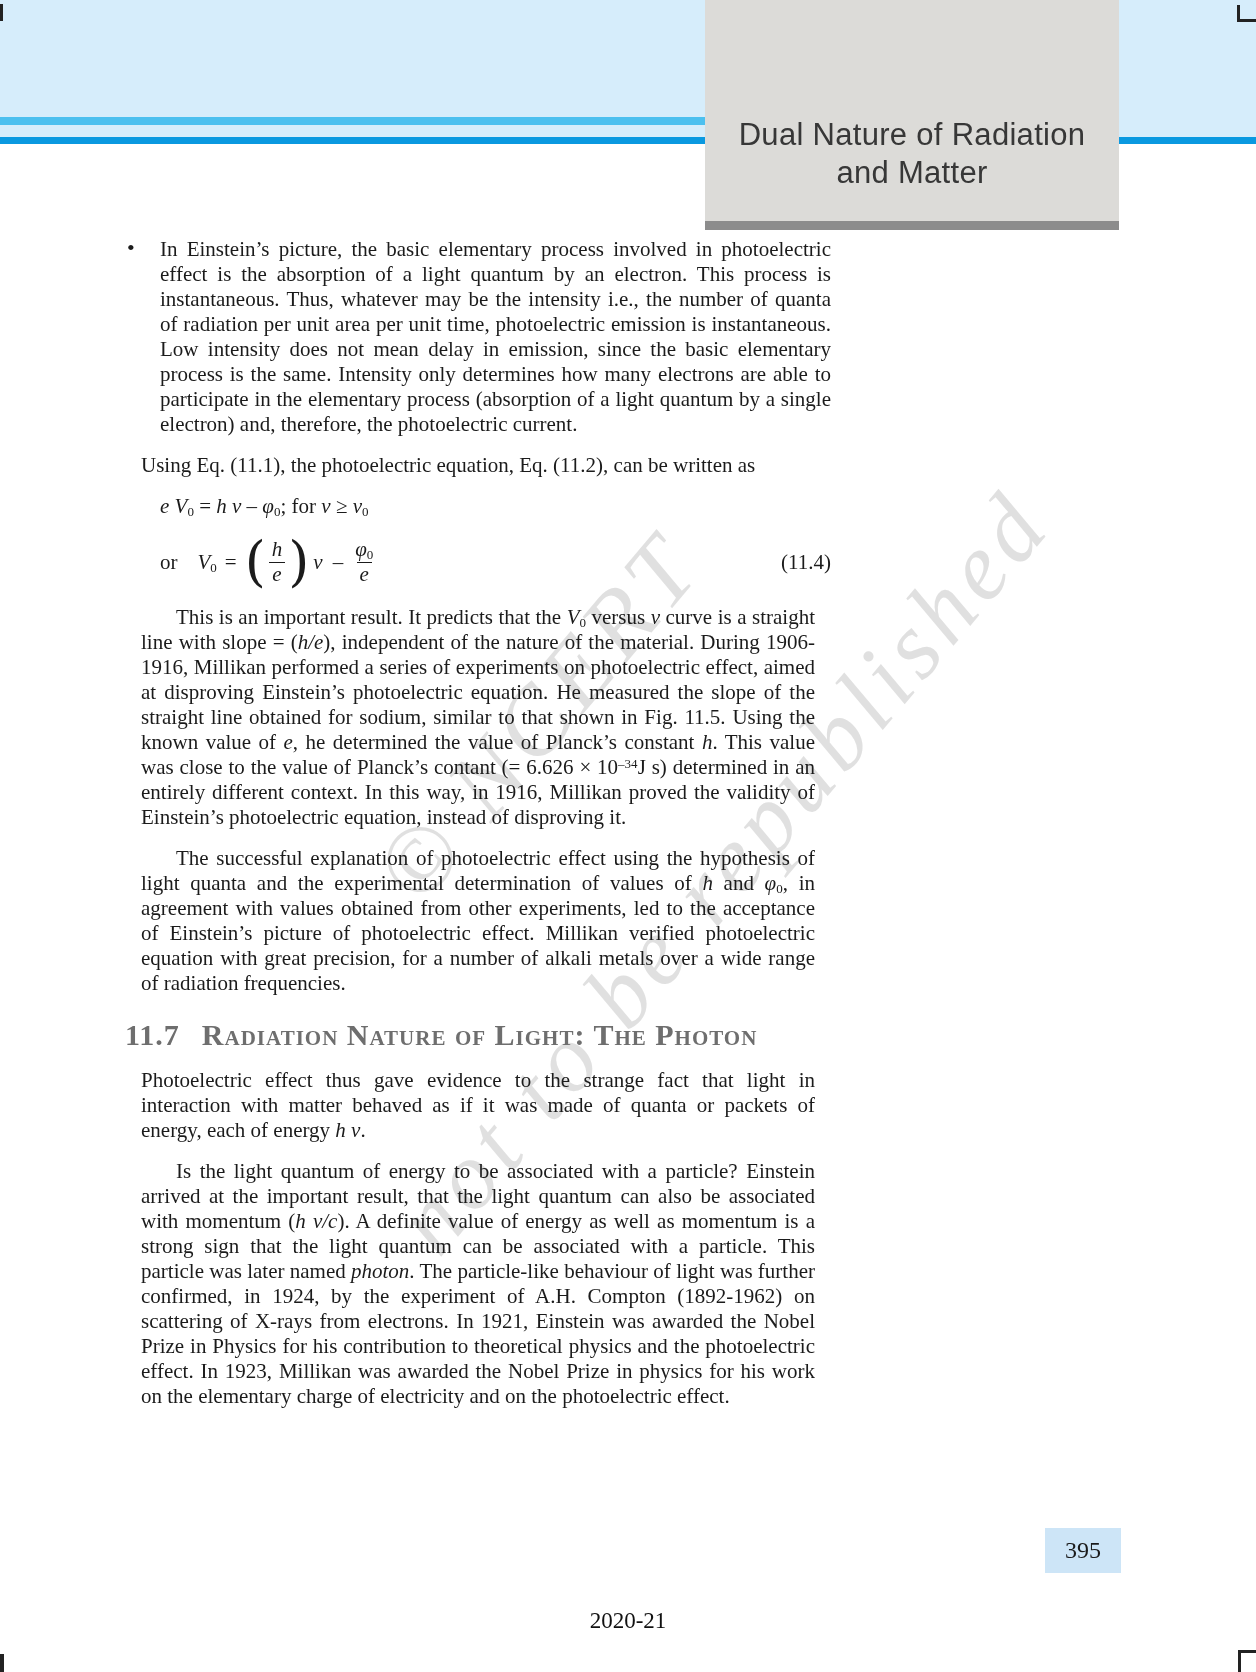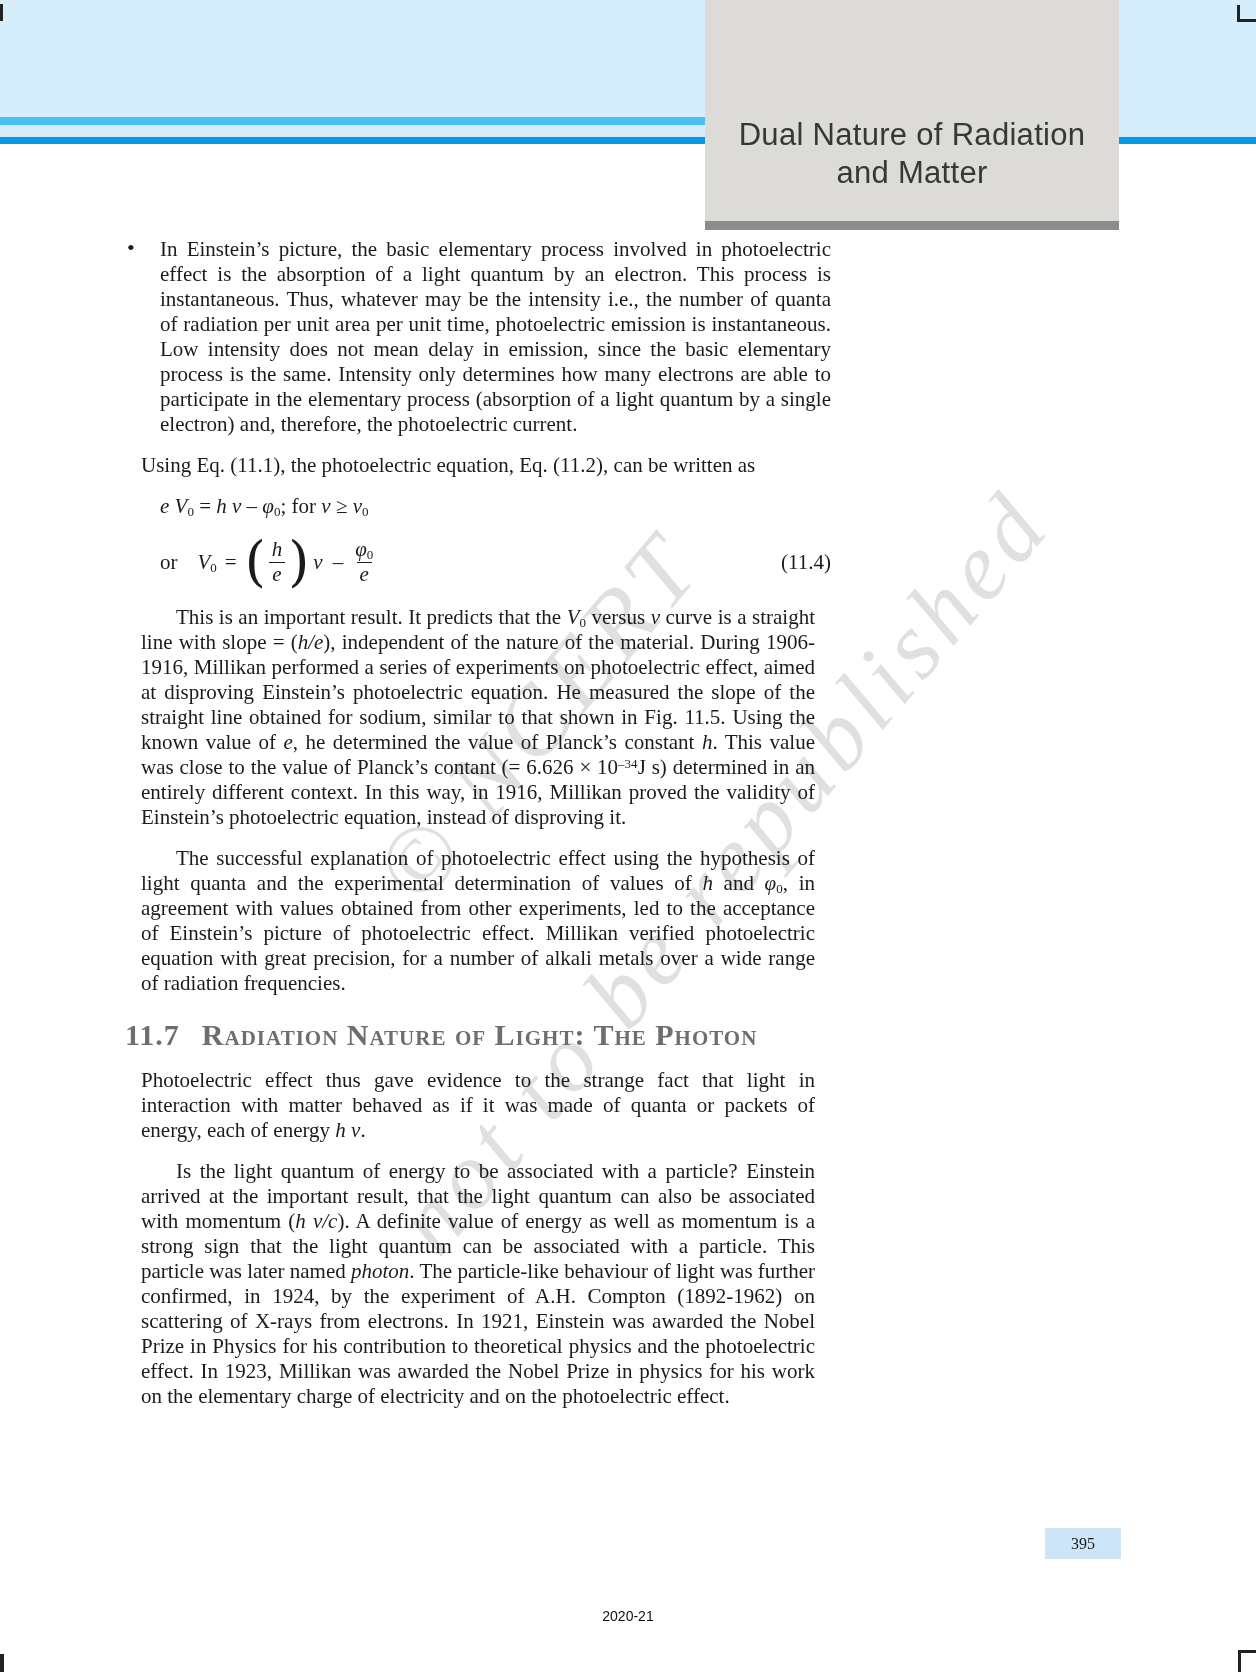--- a/index.html
+++ b/index.html
@@ -65,27 +65,27 @@
   .frac .den { border-top:1.6px solid #1b1b1b; padding:0 3px; }
   .eq2-nu { margin:0 4px 0 4px; }
   .eq2-minus { margin:0 6px; }
   .eq-tag { position:absolute; right:0; top:50%; transform:translateY(-50%); }
 
   .section-heading { margin:22px 0 14px 0; color:#6e6e6e; font-weight:bold; font-size:30px; line-height:34px; text-align:left; }
   .sec-num { letter-spacing:1px; margin-right:22px; }
   .sec-title { font-variant:small-caps; letter-spacing:1px; }
 
   .page-badge {
-    position:absolute; left:1045px; top:1528px; width:76px; height:31px;
+    position:absolute; left:1045px; top:1528px; width:76px; height:45px;
     background:#cde5f7; display:flex; align-items:center; justify-content:center;
-    font-size:16px; color:#1b1b1b; z-index:2;
+    font-size:24px; color:#1b1b1b; z-index:2;
   }
   .footer {
     position:absolute; left:0; top:1608px; width:100%; text-align:center;
-    font-family:Liberation Sans, sans-serif; font-size:14px; color:#111; z-index:2;
+    font-family:Liberation Serif, serif; font-size:23px; color:#111; z-index:2;
   }
 </style>
 </head>
 <body>
 
 <div class="page">
 
   <div class="band-light"></div>
   <div class="band-mid"></div>
   <div class="band-dark"></div>

